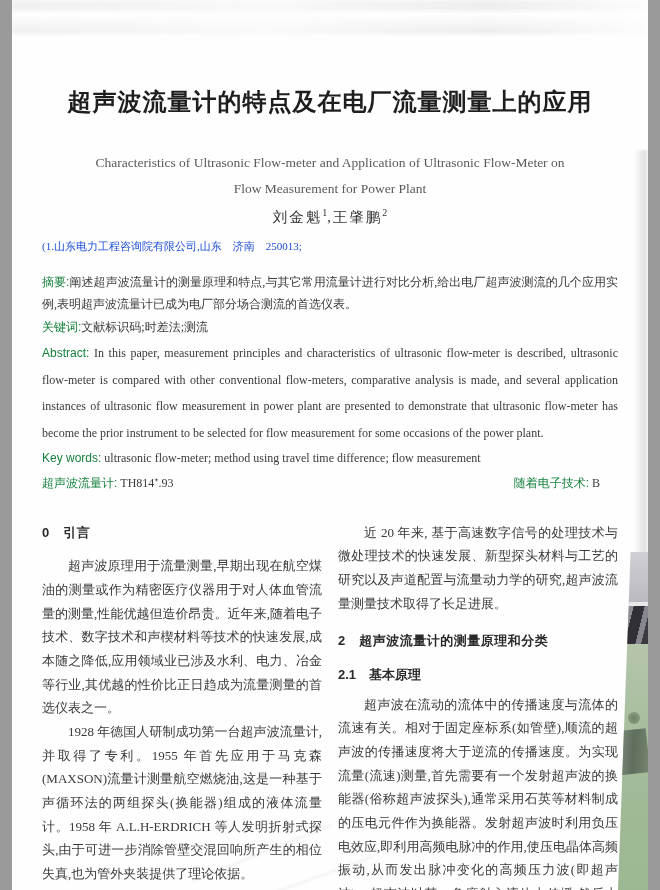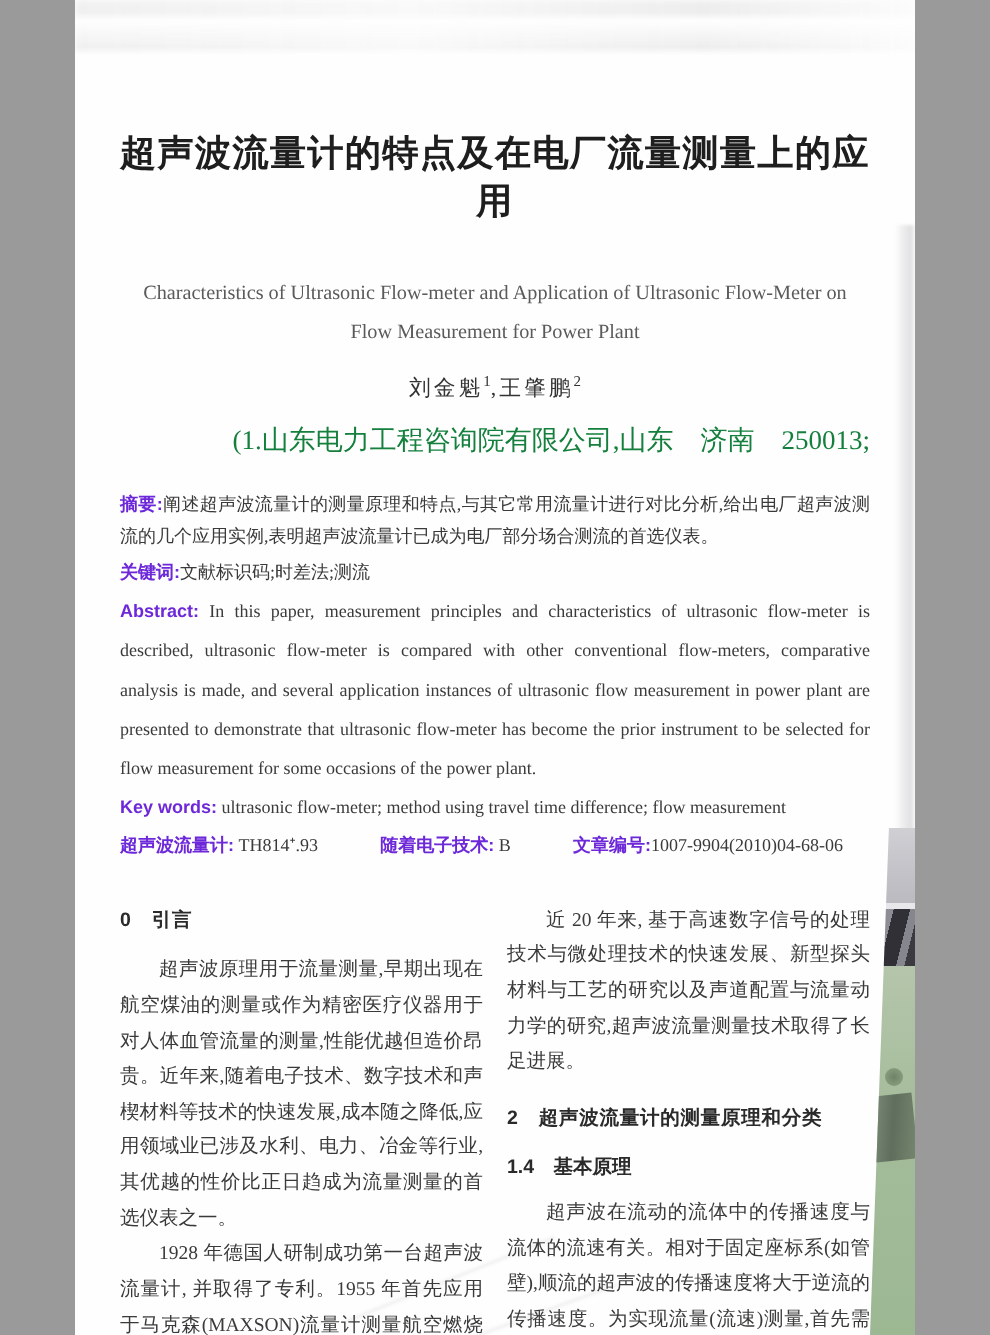--- a/index.html
+++ b/index.html
@@ -1,18 +1,18 @@
 <!DOCTYPE html>
 <html><head>
 <meta charset="utf-8">
 <style>
   html,body { margin:0; padding:0; background:#9a9a9a; }
   .page {
     position:relative;
-    width:560px; height:890px;
+    width:636px; height:890px;
     margin:0 auto;
     background:#fefefe;
     overflow:hidden;
     font-family:"Liberation Serif", serif;
     color:#3a3a3a;
   }
   
   .scan-noise {
     position:absolute; left:0; top:0; width:100%; height:46px;
     background:
@@ -27,31 +27,31 @@
     margin:86px 0 0 0;
     font-size:24px; font-weight:bold; letter-spacing:1px;
     text-align:center; color:#1e1e1e;
     font-family:"Liberation Serif", serif;
   }
   .title-en {
     margin:32px auto 0 auto; max-width:500px;
     font-size:13.5px; line-height:1.9; text-align:center; color:#5a5a5a;
   }
   .authors {
-    margin-top:16px; text-align:center;
+    margin-top:6px; text-align:center;
     font-size:14.5px; color:#333; letter-spacing:2px;
   }
   .authors sup { font-size:10px; letter-spacing:0; }
   .affil {
-    margin-top:10px; text-align:right;
-    font-size:18px; line-height:1.75; color:#15803d;
+    margin-top:10px; text-align:left;
+    font-size:11px; line-height:1.75; color:#1d4ed8;
   }
 
   .meta { margin-top:16px; font-size:12px; line-height:1.78; text-align:justify; }
-  .meta .lbl { font-family:"Liberation Sans", sans-serif; font-weight:bold; color:#6d28d9; }
+  .meta .lbl { font-family:"Liberation Sans", sans-serif; font-weight:normal; color:#15803d; }
   .meta p { margin:0 0 2px 0; }
   .meta .en { line-height:2.2; }
   .class-row {
     display:flex; justify-content:space-between;
     margin-top:4px; padding-right:18px;
     font-size:12px;
   }
 
   .cols { display:flex; gap:16px; margin-top:26px; }
   .col { width:292px; font-size:13px; line-height:1.82; text-align:justify; }
@@ -124,35 +124,34 @@
     </div>
 
     <div class="meta">
       <p><span class="lbl">摘要:</span><span>阐述超声波流量计的测量原理和特点,与其它常用流量计进行对比分析,给出电厂超声波测流的几个应用实例,表明超声波流量计已成为电厂部分场合测流的首选仪表。</span></p>
       <p><span class="lbl">关键词:</span><span>文献标识码;时差法;测流</span></p>
       <p class="en"><span class="lbl">Abstract:</span> <span>In this paper, measurement principles and characteristics of ultrasonic flow-meter is described, ultrasonic flow-meter is compared with other conventional flow-meters, comparative analysis is made, and several application instances of ultrasonic flow measurement in power plant are presented to demonstrate that ultrasonic flow-meter has become the prior instrument to be selected for flow measurement for some occasions of the power plant.</span></p>
       <p><span class="lbl">Key words:</span> <span>ultrasonic flow-meter; method using travel time difference; flow measurement</span></p>
       <div class="class-row">
         <span><span class="lbl">超声波流量计:</span> <span>TH814⁺.93</span></span>
         <span><span class="lbl">随着电子技术:</span> <span>B</span></span>
-        <span><span class="lbl">文章编号:</span><span>1007-9904(2010)04-68-06</span></span>
       </div>
     </div>
 
     <div class="cols">
       <div class="col">
         <h3 class="first-h">0　引言</h3>
         <p>超声波原理用于流量测量,早期出现在航空煤油的测量或作为精密医疗仪器用于对人体血管流量的测量,性能优越但造价昂贵。近年来,随着电子技术、数字技术和声楔材料等技术的快速发展,成本随之降低,应用领域业已涉及水利、电力、冶金等行业,其优越的性价比正日趋成为流量测量的首选仪表之一。</p>
         <p>1928 年德国人研制成功第一台超声波流量计, 并取得了专利。1955 年首先应用于马克森(MAXSON)流量计测量航空燃烧油,这是一种基于声循环法的两组探头(换能器)组成的液体流量计。1958 年 A.L.H-ERDRICH 等人发明折射式探头,由于可进一步消除管壁交混回响所产生的相位失真,也为管外夹装提供了理论依据。</p>
 
       </div>
       <div class="col">
         <p>近 20 年来, 基于高速数字信号的处理技术与微处理技术的快速发展、新型探头材料与工艺的研究以及声道配置与流量动力学的研究,超声波流量测量技术取得了长足进展。</p>
         <h3>2　超声波流量计的测量原理和分类</h3>
-        <h4>1.4　基本原理</h4>
+        <h4>2.1　基本原理</h4>
         <p>超声波在流动的流体中的传播速度与流体的流速有关。相对于固定座标系(如管壁),顺流的超声波的传播速度将大于逆流的传播速度。为实现流量(流速)测量,首先需要有一个发射超声波的换能器(俗称超声波探头),通常采用石英等材料制成的压电元件作为换能器。发射超声波时利用负压电效应,即利用高频电脉冲的作用,使压电晶体高频振动,从而发出脉冲变化的高频压力波(即超声波)。超声波以某一角度射入流体中传播,然后由装在管道对面的接收换能器接收。接收换能器则利用正压电效应,将高频压力波又转换高频的电脉冲信号。</p>
 
       </div>
     </div>
   </div>
 
   <div class="edge-shadow"></div>
 
   <div class="edge-photo">
     <div class="sky"></div>

